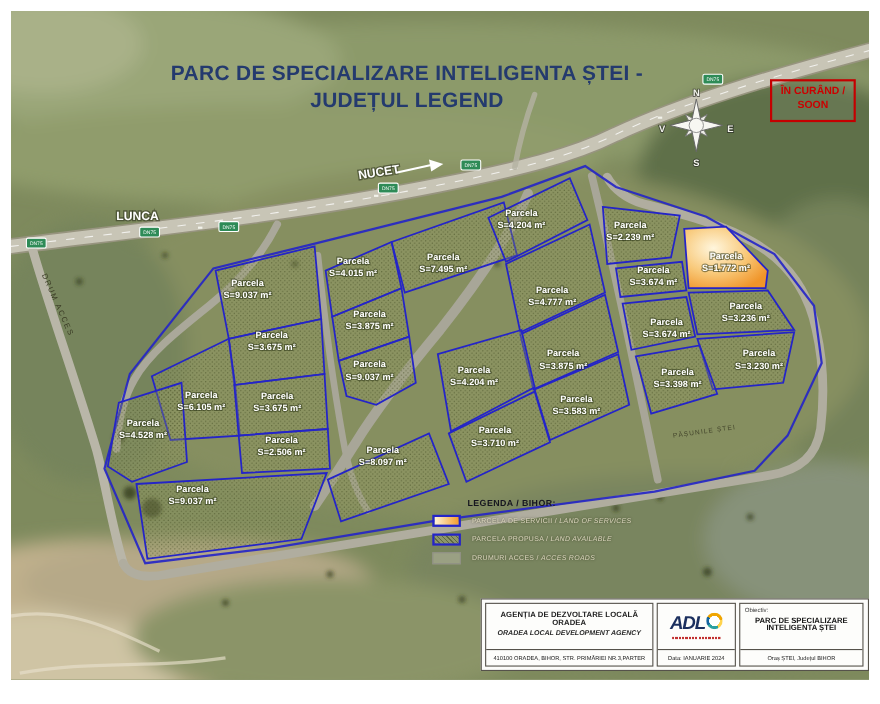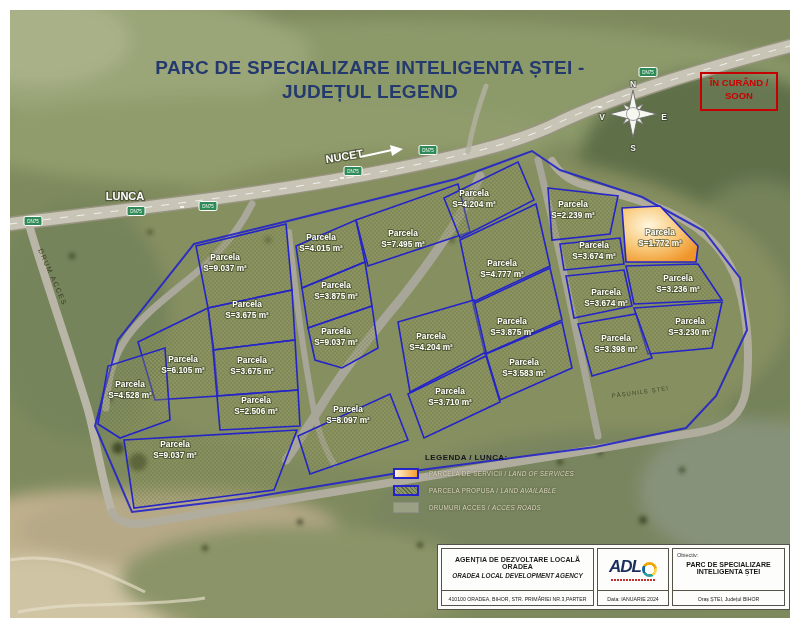--- a/index.html
+++ b/index.html
@@ -30,21 +30,21 @@
   
   #title-block{position:absolute;left:437px;top:544px;width:353px;height:66px;z-index:6;
                background:#fcfcfa;border:1px solid #55524a;box-sizing:border-box;}
   .tb-cell{position:absolute;border:1px solid #55524a;box-sizing:border-box;background:#fdfdfb;}
   #tb-left{left:3px;top:3px;width:153px;height:58px;}
   #tb-left .l1{font-size:7px;font-weight:bold;color:#1c1c1c;text-align:center;margin-top:7px;letter-spacing:.1px;}
   #tb-left .l2{font-size:6.4px;font-weight:bold;font-style:italic;color:#2a2a2a;text-align:center;margin-top:2px;}
   .tb-divider{position:absolute;left:0;right:0;bottom:14px;border-top:1px solid #55524a;}
   .tb-bottomline{position:absolute;left:0;right:0;bottom:3px;font-size:5.2px;color:#222;text-align:center;}
   #tb-mid{left:159px;top:3px;width:72px;height:58px;}
-  #adlo-logo{display:flex;align-items:flex-end;justify-content:center;margin-top:8px;}
+  #adlo-logo{display:flex;align-items:flex-start;justify-content:center;margin-top:8px;}
   #adlo-logo .adlo-txt{font-size:17px;font-weight:bold;font-style:italic;color:#1b2f5e;letter-spacing:-1px;}
   #adlo-o{width:15px;height:15px;border-radius:50%;margin-left:1px;
      background:radial-gradient(circle at center,#ffffff 0 44%,rgba(255,255,255,0) 46%),
                 conic-gradient(#f0a500 0 22%,#ffd34d 22% 42%,#2aa0a0 42% 66%,#1565a0 66% 84%,#f0a500 84% 100%);}
   #adlo-tagline{width:44px;height:2px;margin:2px auto 0;
      background:repeating-linear-gradient(90deg,#c23030 0 2px,rgba(0,0,0,0) 2px 3px);}
   #tb-right{left:234px;top:3px;width:113px;height:58px;}
   #tb-right .obj-label{font-size:5.5px;color:#333;margin:3px 0 0 4px;}
   #tb-right .obj1,#tb-right .obj2{font-size:7px;font-weight:bold;color:#151515;text-align:center;}
   #tb-right .obj1{margin-top:3px;}
@@ -259,21 +259,21 @@
     <div>PARC DE SPECIALIZARE INTELIGENTA ȘTEI -</div>
     <div>JUDEȚUL LEGEND</div>
   </div>
 
   <div id="coming-soon">
     <div>ÎN CURÂND /</div>
     <div>SOON</div>
   </div>
 
   <div id="legend">
-    <div class="lg-title">LEGENDA / LUNCA:</div>
+    <div class="lg-title">LEGENDA / BIHOR:</div>
     <div id="legend-rows">
         <div class="lg-row">
           <span class="sw sw-service"></span>
           <span class="lg-text"><span>PARCELA DE SERVICII / </span><em>LAND OF SERVICES</em></span>
         </div>
         <div class="lg-row">
           <span class="sw sw-available"></span>
           <span class="lg-text"><span>PARCELA PROPUSA / </span><em>LAND AVAILABLE</em></span>
         </div>
         <div class="lg-row">

